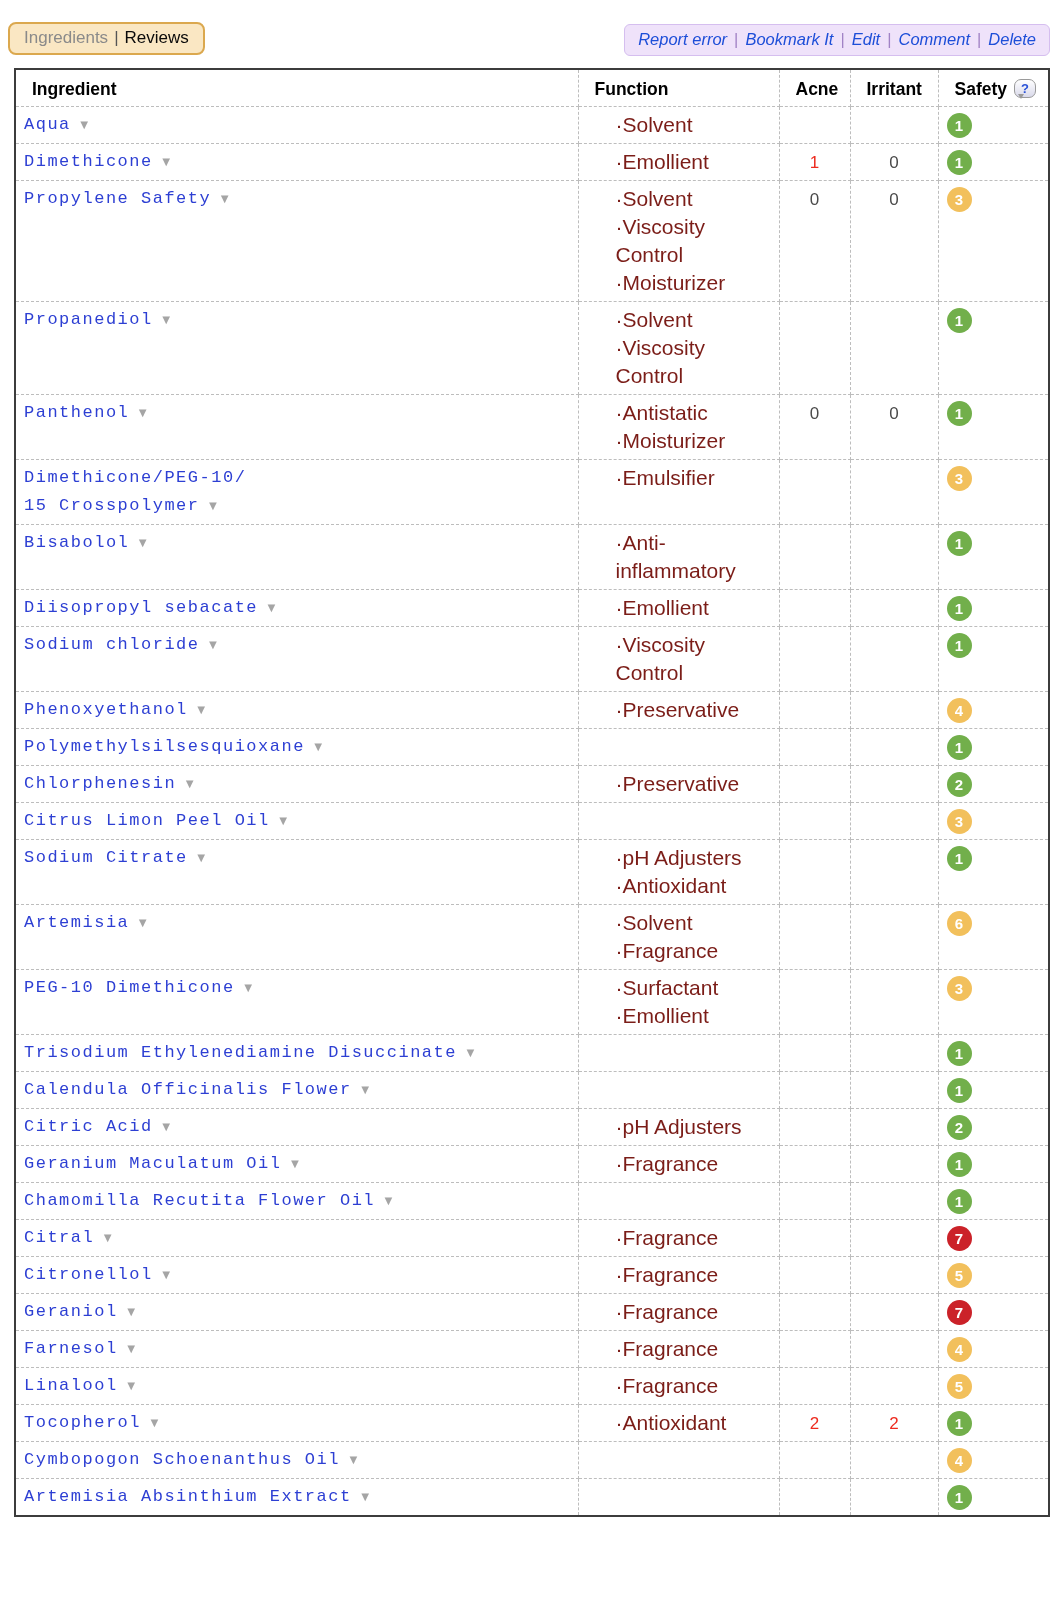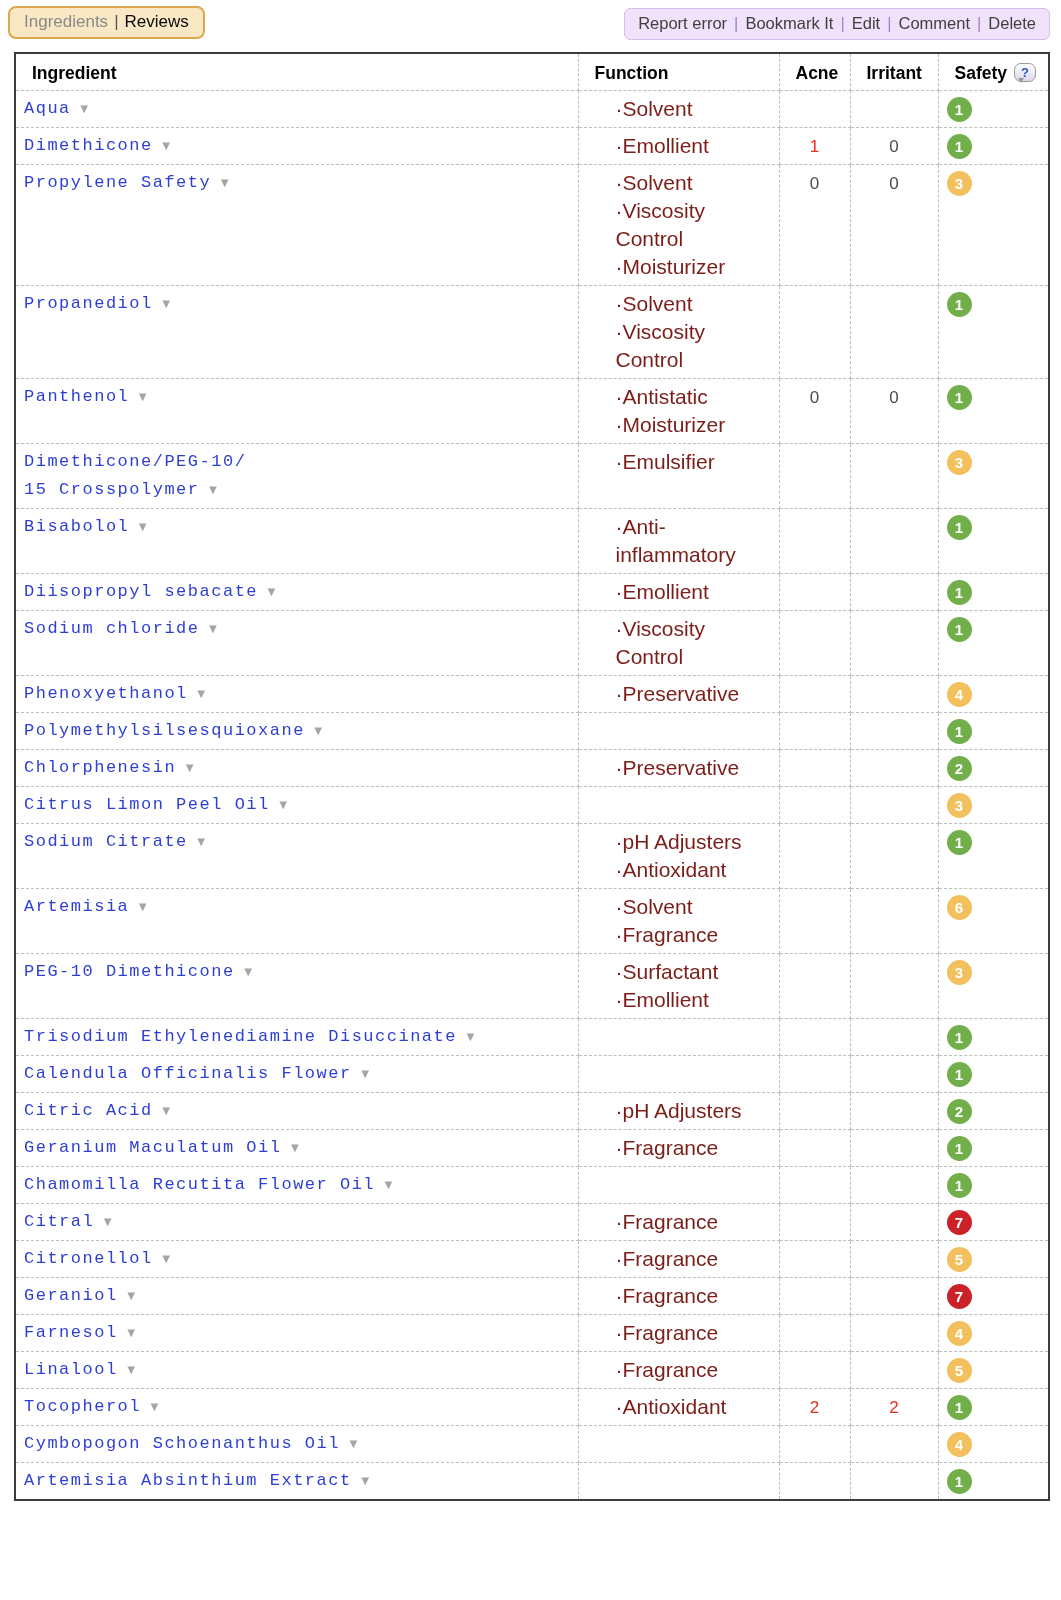--- a/index.html
+++ b/index.html
@@ -7,37 +7,38 @@
   body {
     width: 1061px; min-height: 1600px;
     font-family: "Liberation Sans", "DejaVu Sans", sans-serif;
     color: #111;
   }
 
   
   .topbar {
     display: flex; justify-content: space-between; align-items: flex-start;
     padding: 6px 8px 0 8px;
+    margin-top: 16px;
   }
   .tabbox {
     background: var(--tab-bg); border: 2px solid var(--tab-border);
     border-radius: 8px; padding: 4px 14px 5px;
     font-size: 17px; white-space: nowrap;
   }
   .tab { cursor: pointer; }
   .tab.inactive { color: #8a8a8a; }
   .tab.active { color: #0a0a0a; }
   .tab-sep { color: #555; padding: 0 6px; }
 
   .menubox {
     background: var(--menu-bg); border: 1px solid var(--menu-border);
     border-radius: 6px; padding: 5px 13px 6px; margin: 2px 3px 0 0;
     font-size: 16.5px; white-space: nowrap;
   }
-  .menu-item { color: #404040; cursor: pointer; }
+  .menu-item { color: #1d4ed8; cursor: pointer; font-style: italic; }
   .menu-sep { color: #a183c6; padding: 0 7px; }
 
   
   table.tbl {
     border-collapse: collapse; table-layout: fixed;
     margin: 12px 0 0 14px; width: 1034px;
     border: 2px solid #3c3c3c;
   }
   .tbl th, .tbl td {
     border-right: 1px dashed #bdbdbd;

